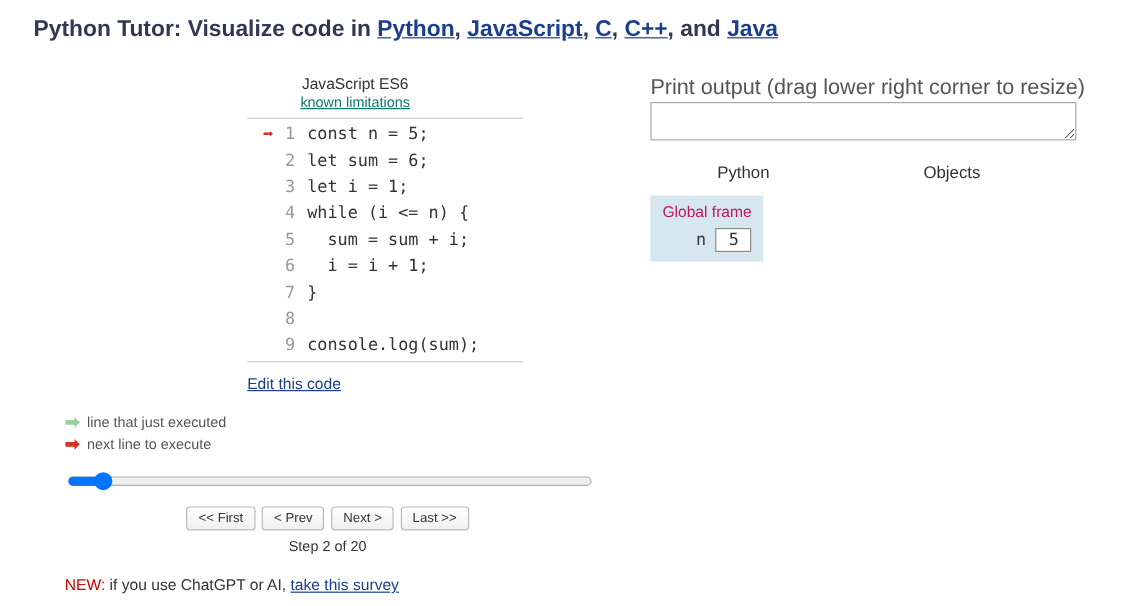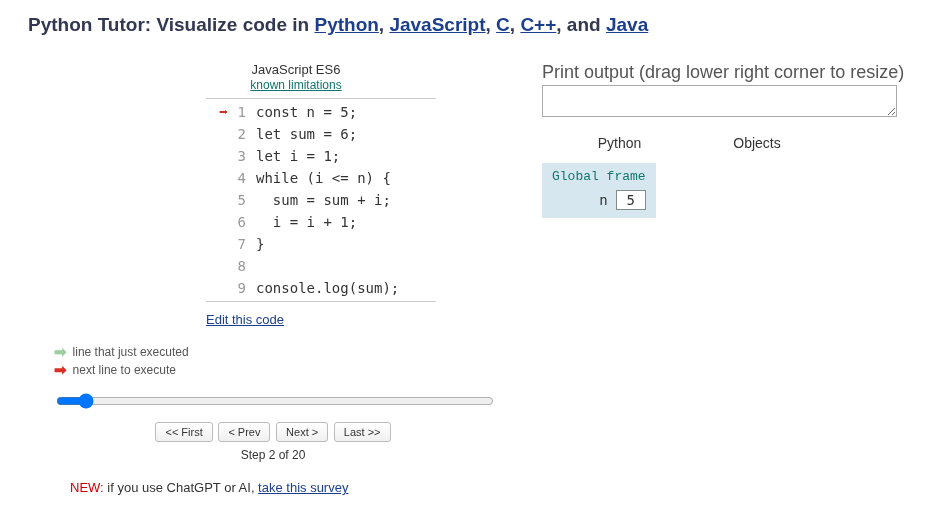--- a/index.html
+++ b/index.html
@@ -21,30 +21,30 @@
   .codetxt{white-space:pre;}
   .editlink{margin:10px 0 16px 180px;width:230px;}
   .legend{margin-left:28px;font-size:12px;color:#555;}
   .legendrow{display:flex;align-items:center;height:18px;gap:6px;}
   .arrgreen{color:#9CCF9C;font-size:15px;font-weight:bold;}
   .sliderwrap{margin:12px 28px 10px 28px;}
   input[type=range]{width:100%;}
   .navbtns{text-align:center;margin-top:6px;}
   .navbtns button{font-size:11px;padding:3px 9px;margin:0 1px;border:1px solid #bbb;border-radius:3px;background:linear-gradient(#fff,#f0f0f0);color:#333;cursor:pointer;}
   .stepstatus{text-align:center;font-size:12px;margin-top:6px;color:#333;}
-  .newline{margin:18px 0 0 44px;font-size:13px;}
+  .newline{margin:18px 0 0 28px;font-size:13px;}
   .newlabel{color:#c00;}
   .outlabel{font-size:18px;color:#555;margin-bottom:2px;}
   .outbox{width:355px;height:32px;border:1px solid #aaa;resize:both;overflow:auto;box-sizing:border-box;font-family:Menlo,Monaco,Consolas,monospace;background:#fff;}
   .frameshdr{display:flex;margin-top:18px;font-size:14px;color:#333;}
   .frameshdr .col1{width:155px;text-align:center;}
-  .frameshdr .col2{width:120px;text-align:center;}
+  .frameshdr .col2{width:120px;text-align:right;}
   .frametable{margin-top:12px;}
   .framebox{background:#d7e7f0;display:inline-block;padding:6px 10px 8px 10px;font-family:Menlo,Monaco,Consolas,monospace;font-size:14px;color:#333;}
-  .framebox .gtitle{color:#0f766e;font-family:Liberation Mono, monospace;font-size:13px;margin-bottom:6px;text-align:left;}
+  .framebox .gtitle{color:#be185d;font-family:Liberation Sans, sans-serif;font-size:13px;margin-bottom:6px;text-align:left;}
   .varrow{display:flex;align-items:center;gap:8px;justify-content:flex-end;}
   .valcell{border:1px solid #888;background:#fff;padding:1px 7px;min-width:14px;text-align:center;font-size:14px;}
 </style>
 </head>
 <body>
 
 <div class="title">
   <span>Python Tutor: Visualize code in </span>
   <a href="#">Python</a><span>, </span>
   <a href="#">JavaScript</a><span>, </span>

